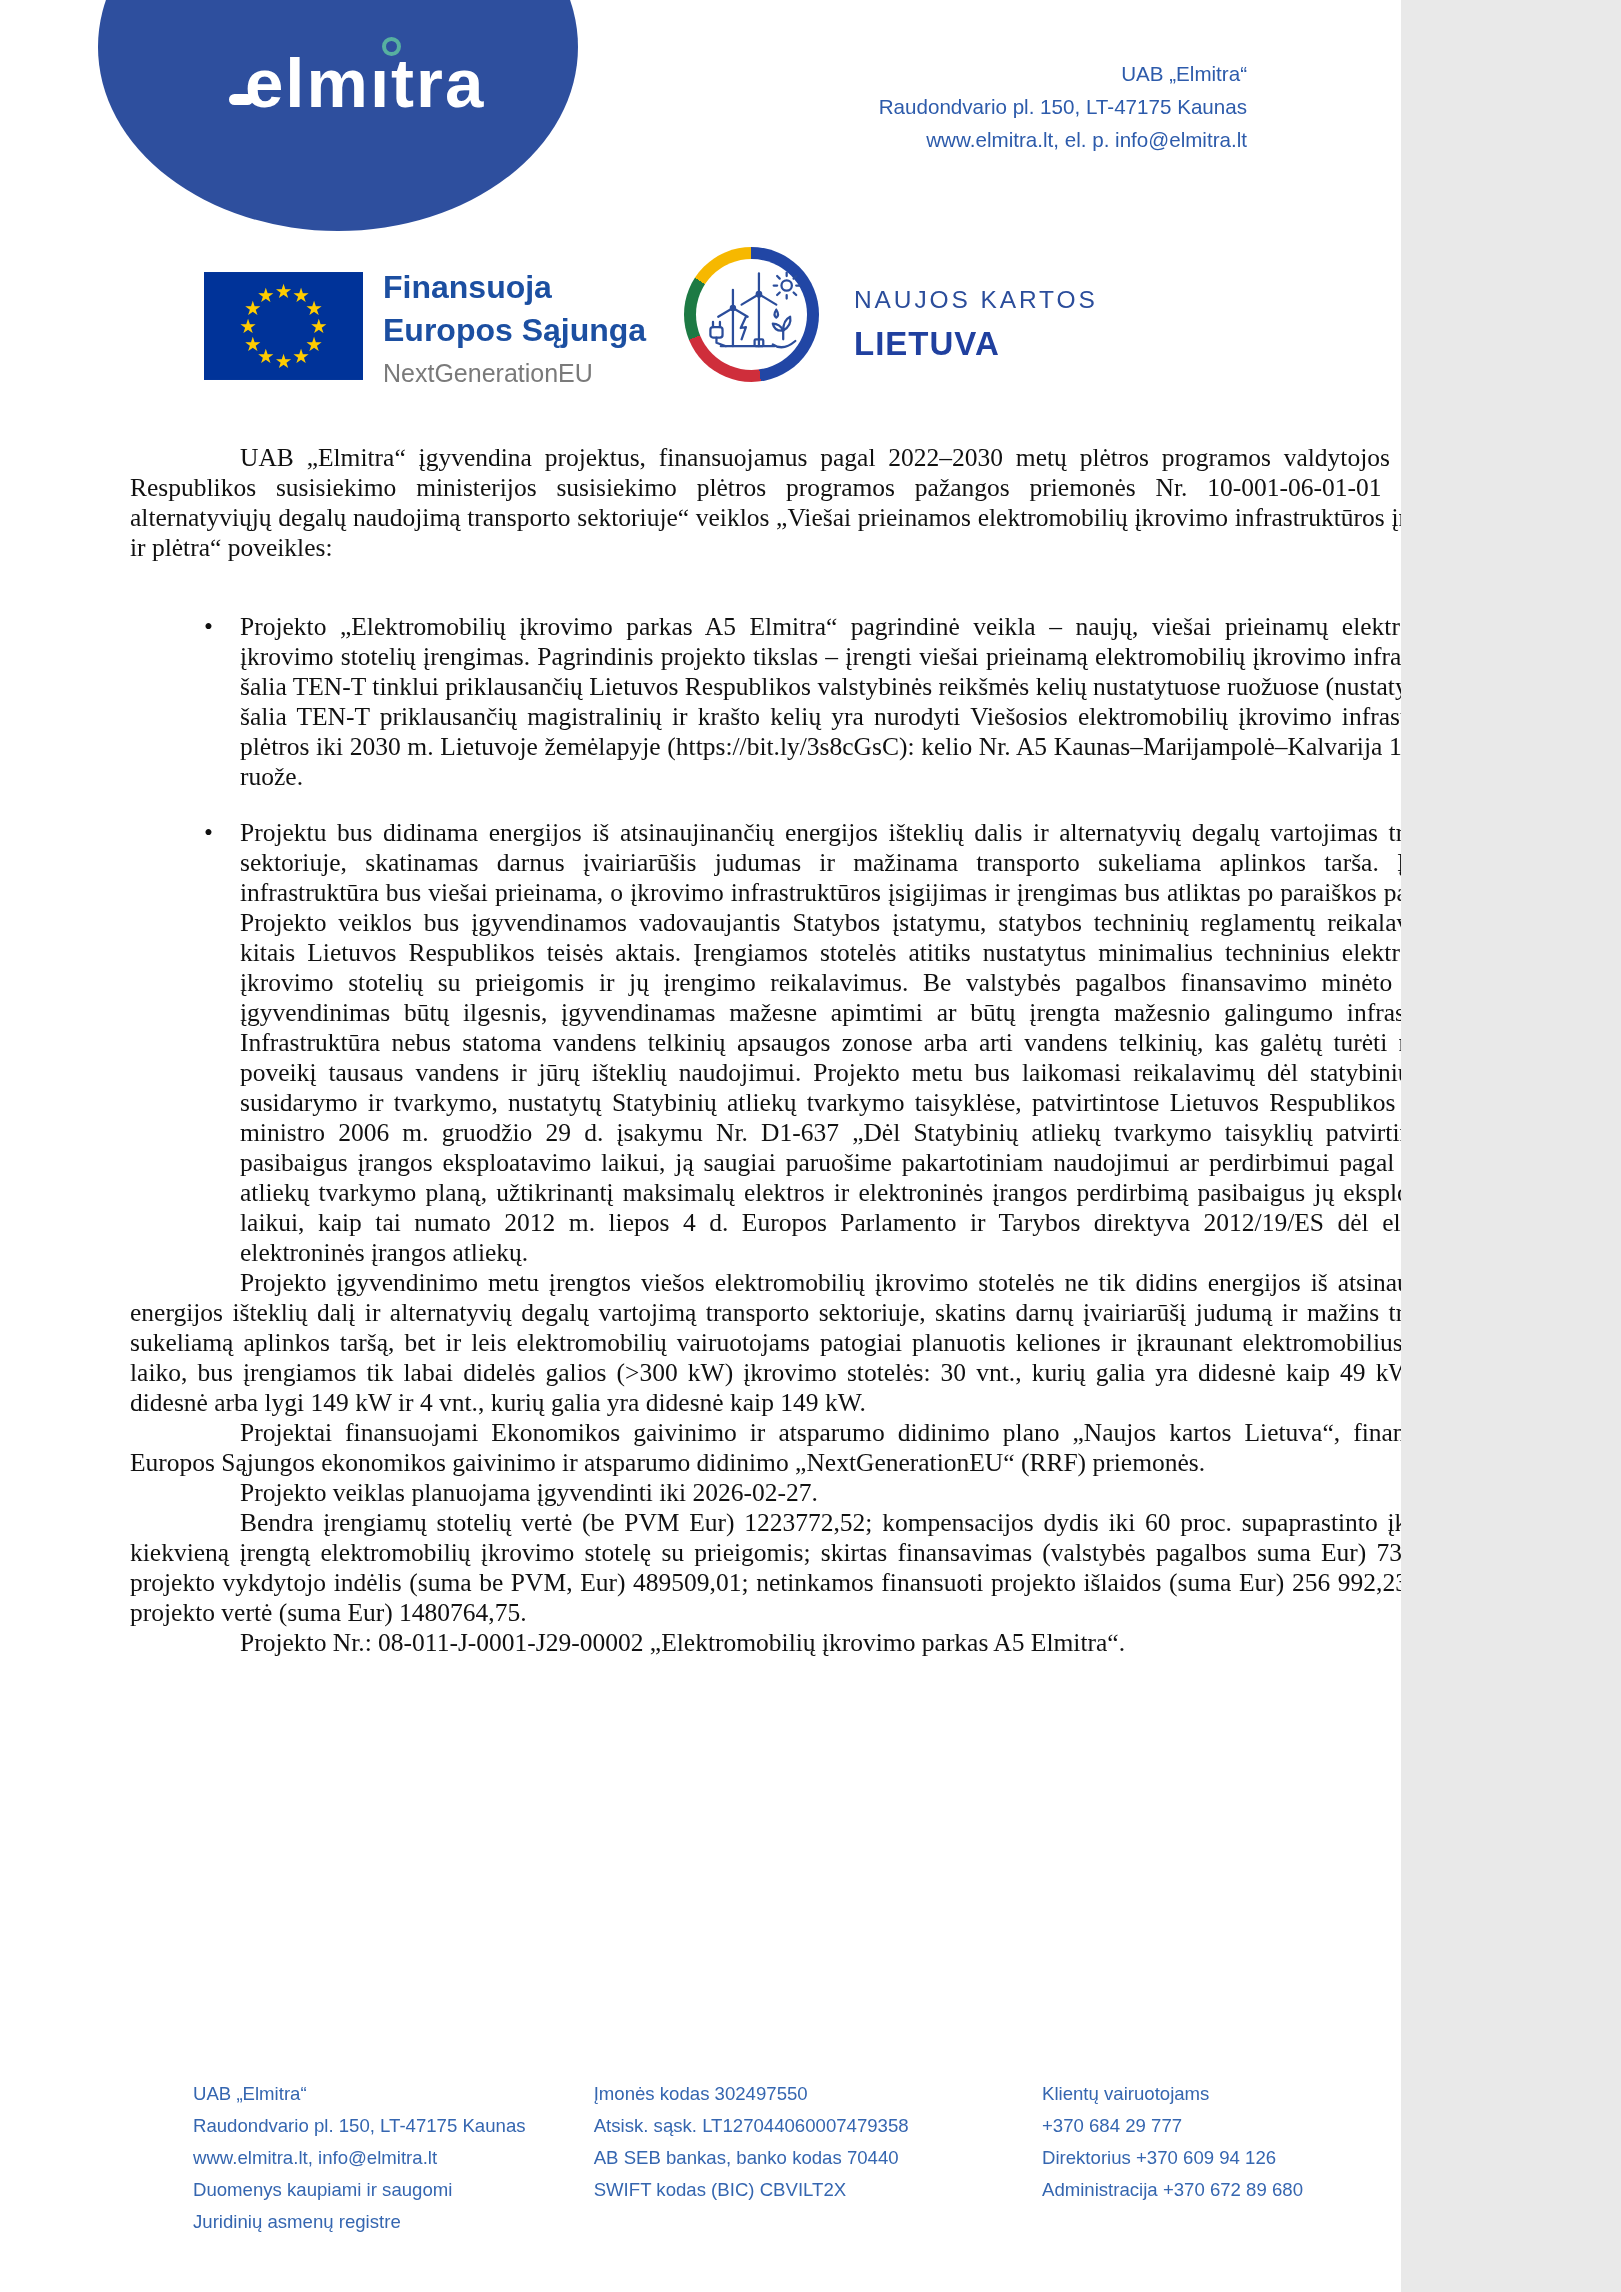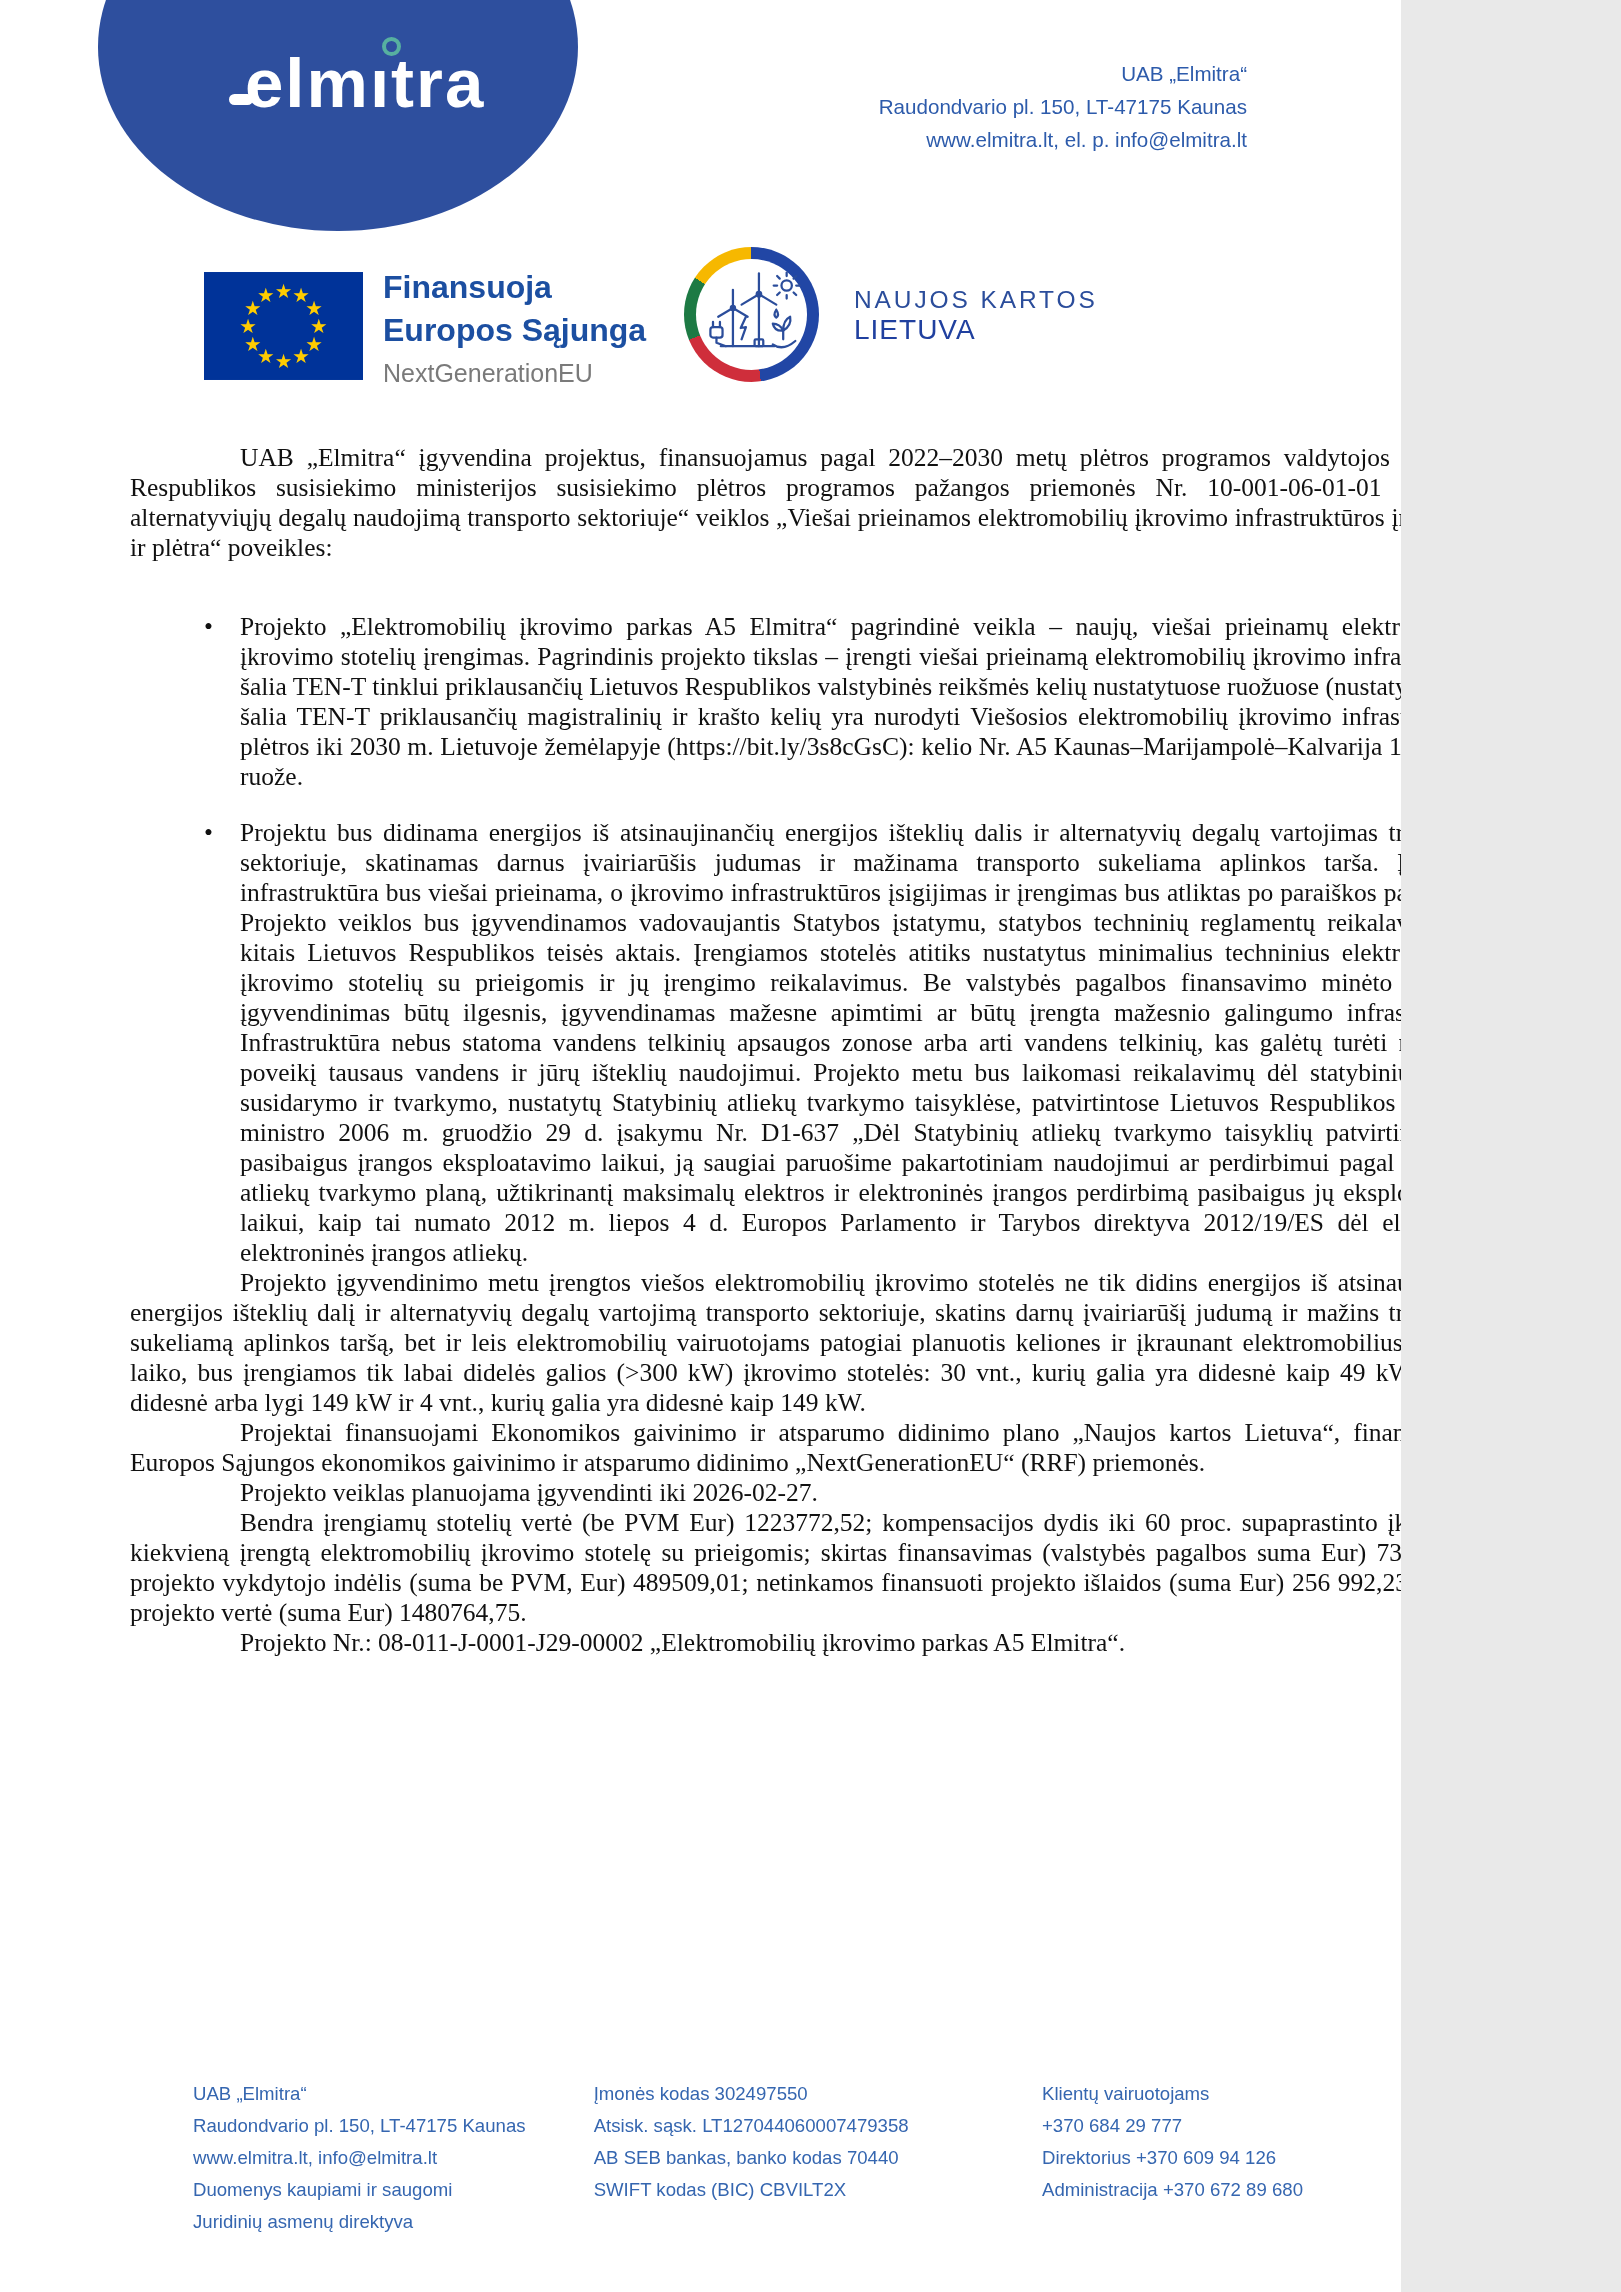--- a/index.html
+++ b/index.html
@@ -56,21 +56,21 @@
   .nk-ring{
     position:relative;width:135px;height:135px;border-radius:50%;
     background:conic-gradient(#2146a5 0deg 172deg,#cf2e3b 172deg 248deg,#1d7a44 248deg 303deg,#f6b800 303deg 360deg);
   }
   .nk-ring-inner{
     position:absolute;inset:11.8px;background:#ffffff;border-radius:50%;
     display:flex;align-items:center;justify-content:center;
   }
   .nk-text{margin-left:35px;margin-top:39px;font-family:"Liberation Sans","DejaVu Sans",sans-serif;}
   .nk-title{font-size:24.5px;letter-spacing:2.9px;color:#2b4d9b;font-weight:500;}
-  .nk-subtitle{font-size:28px;letter-spacing:1px;color:#20409f;font-weight:400;margin-top:0;}
+  .nk-subtitle{font-size:33px;letter-spacing:1px;color:#20409f;font-weight:700;margin-top:11px;}
   
   .doc-body{
     position:absolute;left:130px;top:443px;width:1362px;
     font-size:25.5px;line-height:30px;text-align:justify;
   }
   .doc-body p{margin:0;text-indent:110px;text-align:justify;}
   ul.bullets{list-style:none;margin:49px 0 0 0;padding:0;}
   ul.bullets li{
     position:relative;padding-left:110px;text-align:justify;
   }
@@ -201,21 +201,21 @@
     <p class="mt-d">Bendra įrengiamų stotelių vertė (be PVM Eur) 1223772,52; kompensacijos dydis iki 60 proc. supaprastinto įkainio už kiekvieną įrengtą elektromobilių įkrovimo stotelę su prieigomis; skirtas finansavimas (valstybės pagalbos suma Eur) 734263,51; projekto vykdytojo indėlis (suma be PVM, Eur) 489509,01; netinkamos finansuoti projekto išlaidos (suma Eur) 256 992,23; bendra projekto vertė (suma Eur) 1480764,75.</p>
     <p class="mt-e">Projekto Nr.: 08-011-J-0001-J29-00002 „Elektromobilių įkrovimo parkas A5 Elmitra“.</p>
   </div>
 
   <div class="page-footer">
     <div class="footer-col footer-col1">
       <div>UAB „Elmitra“</div>
       <div>Raudondvario pl. 150, LT-47175 Kaunas</div>
       <div>www.elmitra.lt, info@elmitra.lt</div>
       <div>Duomenys kaupiami ir saugomi</div>
-      <div>Juridinių asmenų direktyva</div>
+      <div>Juridinių asmenų registre</div>
     </div>
     <div class="footer-col footer-col2">
       <div>Įmonės kodas 302497550</div>
       <div>Atsisk. sąsk. LT127044060007479358</div>
       <div>AB SEB bankas, banko kodas 70440</div>
       <div>SWIFT kodas (BIC) CBVILT2X</div>
     </div>
     <div class="footer-col footer-col3">
       <div>Klientų vairuotojams</div>
       <div>+370 684 29 777</div>

